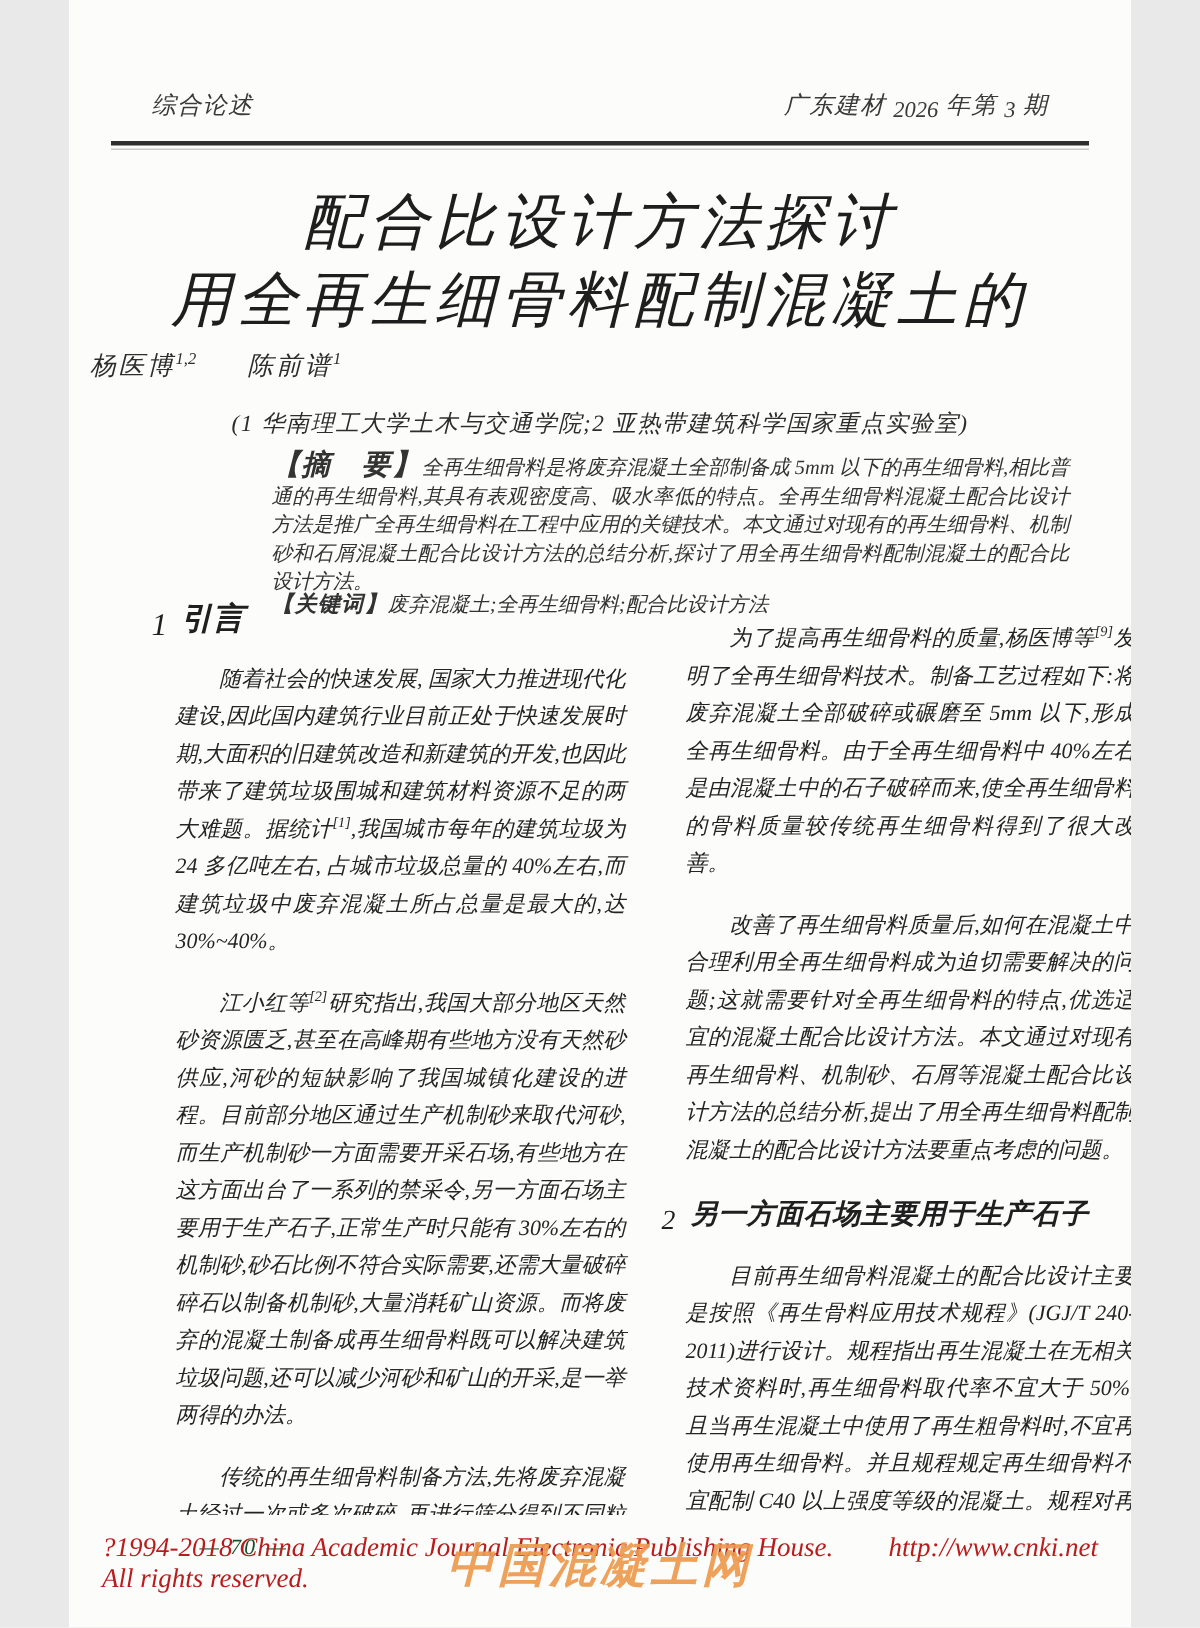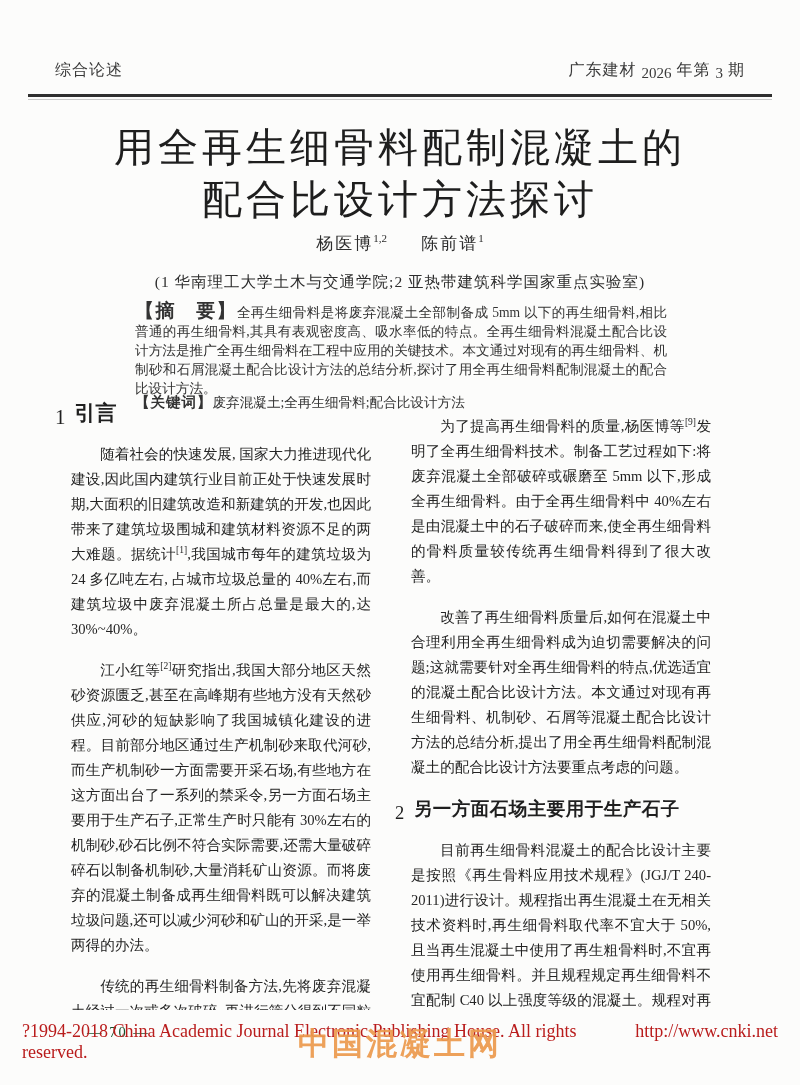--- a/index.html
+++ b/index.html
@@ -1,24 +1,25 @@
 <!DOCTYPE html>
 <html><head>
 <meta charset="utf-8">
 <style>
   html,body{margin:0;padding:0;background:#e9e9e9;}
   .page{
     position:relative;
-    width:800px;height:1085px;
+    width:708px;height:1085px;
     margin:0 auto;
     background:#fcfcfb;
     color:#2a2a2a;
     font-family:"Liberation Serif","DejaVu Serif",serif;
     overflow:hidden;
     box-sizing:border-box;
+    font-style:italic;
   }
   
   .jheader{
     position:absolute;left:55px;right:55px;top:60px;
     display:flex;justify-content:space-between;align-items:baseline;
     font-size:16px;color:#3a3a3a;letter-spacing:1px;
   }
   .jheader .num{font-family:"Liberation Serif",serif;position:relative;top:3px;font-size:15px;letter-spacing:0;}
   .hrule{
     position:absolute;left:28px;right:28px;top:94px;
@@ -30,21 +31,21 @@
   }
   
   .title{
     position:absolute;left:0;right:0;top:122px;
     text-align:center;
     font-size:40px;letter-spacing:4px;line-height:52px;
     color:#1e1e1e;font-weight:400;
   }
   .authors{
     position:absolute;left:0;right:0;top:232px;
-    text-align:center;font-size:17px;color:#2d2d2d;letter-spacing:2px;
+    text-align:left;font-size:17px;color:#2d2d2d;letter-spacing:2px;
   }
   .authors .author{margin:0 14px;}
   .authors sup{font-size:11px;letter-spacing:0;}
   .affiliation{
     position:absolute;left:0;right:0;top:256px;
     text-align:center;font-size:15.5px;color:#2d2d2d;letter-spacing:1px;margin-top:16px;
   }
   
   .abstract{
     position:absolute;left:135px;width:532px;top:287px;
@@ -105,22 +106,22 @@
       <span class="num">2026</span>
       <span>年第</span>
       <span class="num">3</span>
       <span>期</span>
     </span>
   </div>
   <div class="hrule"></div>
   <div class="hrule2"></div>
 
   <div class="title">
+    <div>配合比设计方法探讨</div>
     <div>用全再生细骨料配制混凝土的</div>
-    <div>配合比设计方法探讨</div>
   </div>
 
   <div class="authors">
     <span class="author"><span>杨医博</span><sup>1,2</sup></span>
     <span class="author"><span>陈前谱</span><sup>1</sup></span>
   </div>
 
   <div class="affiliation">(1 华南理工大学土木与交通学院;2 亚热带建筑科学国家重点实验室)</div>
 
   <p class="abstract"><span class="lab">【摘　要】</span><span>全再生细骨料是将废弃混凝土全部制备成 5mm 以下的再生细骨料,相比普通的再生细骨料,其具有表观密度高、吸水率低的特点。全再生细骨料混凝土配合比设计方法是推广全再生细骨料在工程中应用的关键技术。本文通过对现有的再生细骨料、机制砂和石屑混凝土配合比设计方法的总结分析,探讨了用全再生细骨料配制混凝土的配合比设计方法。</span></p>

